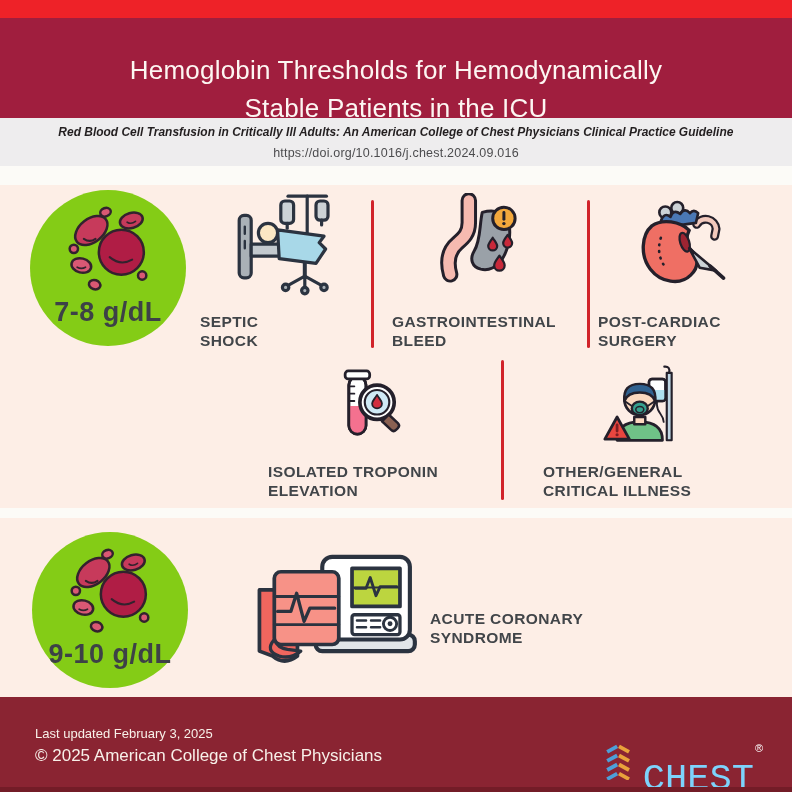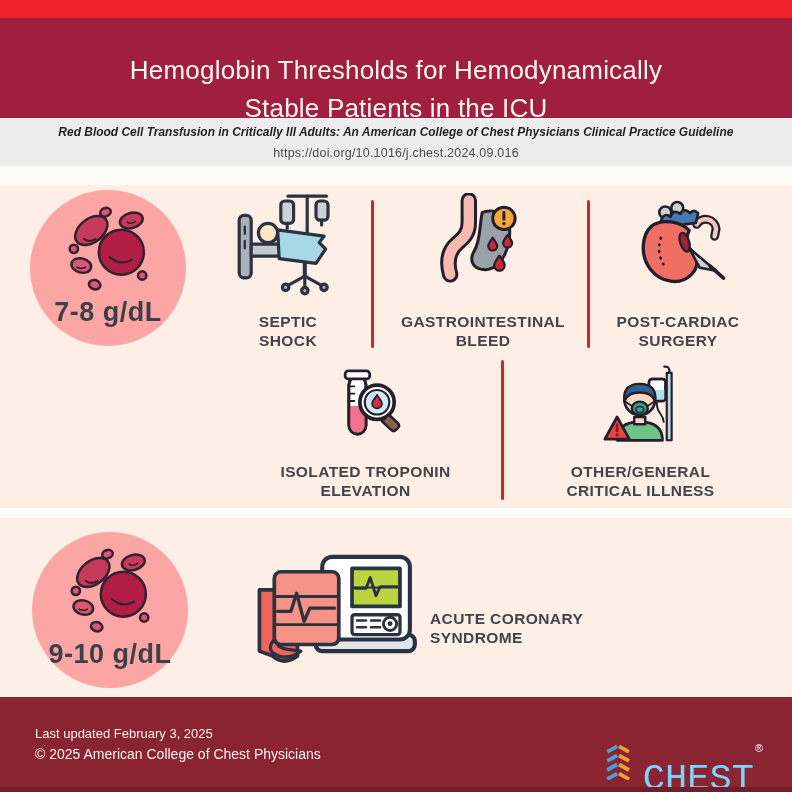--- a/index.html
+++ b/index.html
@@ -12,37 +12,37 @@
   .title-l2{margin-top:7px;font-size:26px;letter-spacing:.2px;}
   .subtitle-band{position:absolute;left:0;top:118px;width:100%;height:48px;background:#eeedee;display:flex;flex-direction:column;align-items:center;justify-content:center;gap:7px;}
   .subtitle{font-style:italic;font-weight:bold;font-size:13px;color:#231f20;white-space:nowrap;transform:scaleX(.92);transform-origin:center;}
   .doi{font-size:12.5px;color:#4c4c4e;letter-spacing:.2px;}
 
   
   .section{position:absolute;left:0;width:100%;background:#fdeee6;}
   .sec1{top:185px;height:323px;}
   .sec2{top:518px;height:179px;}
 
-  .badge{position:absolute;width:156px;height:156px;border-radius:50%;background:#fca5a5;}
+  .badge{position:absolute;width:156px;height:156px;border-radius:50%;background:#84cc16;}
   .badge svg{position:absolute;left:28px;top:10px;}
   .thr{position:absolute;left:0;right:0;bottom:18px;text-align:center;font-weight:bold;font-size:27px;color:#3d4147;letter-spacing:.5px;}
 
-  .item{position:absolute;text-align:center;}
+  .item{position:absolute;}
   .ic{display:flex;justify-content:center;align-items:flex-end;}
   .ic-r1{height:108px;}
   .ic-r2{height:92px;}
   .lbl{margin-top:7px;font-weight:bold;font-size:15.5px;line-height:19px;color:#414549;letter-spacing:.4px;}
   .lbl span{display:block;}
   .lbl-left{text-align:left;margin-top:19px;}
   .divider{position:absolute;width:3px;background:#d1232a;border-radius:2px;}
 
   
   .footer{position:absolute;left:0;top:697px;width:100%;height:95px;background:#8a2432;color:#f8f0e9;text-align:center;}
   .f-updated{position:absolute;left:35px;top:29px;font-size:13px;}
-  .f-copy{position:absolute;left:35px;top:49px;font-size:14px;}
+  .f-copy{position:absolute;left:35px;top:49px;font-size:17px;}
   .f-logo{position:absolute;right:30px;top:24px;display:flex;align-items:center;}
   .f-logo svg{margin-right:7px;}
   .logo-text{font-family:Liberation Mono, monospace;font-size:37px;line-height:1;color:#7dd3fc;margin-top:40px;}
   .reg{font-size:11px;color:#ffffff;position:relative;top:-12px;left:1px;}
   .f-strip{position:absolute;left:0;bottom:0;width:100%;height:5px;background:#731c27;}
 </style>
 </head>
 <body>
 
 <div class="canvas">

